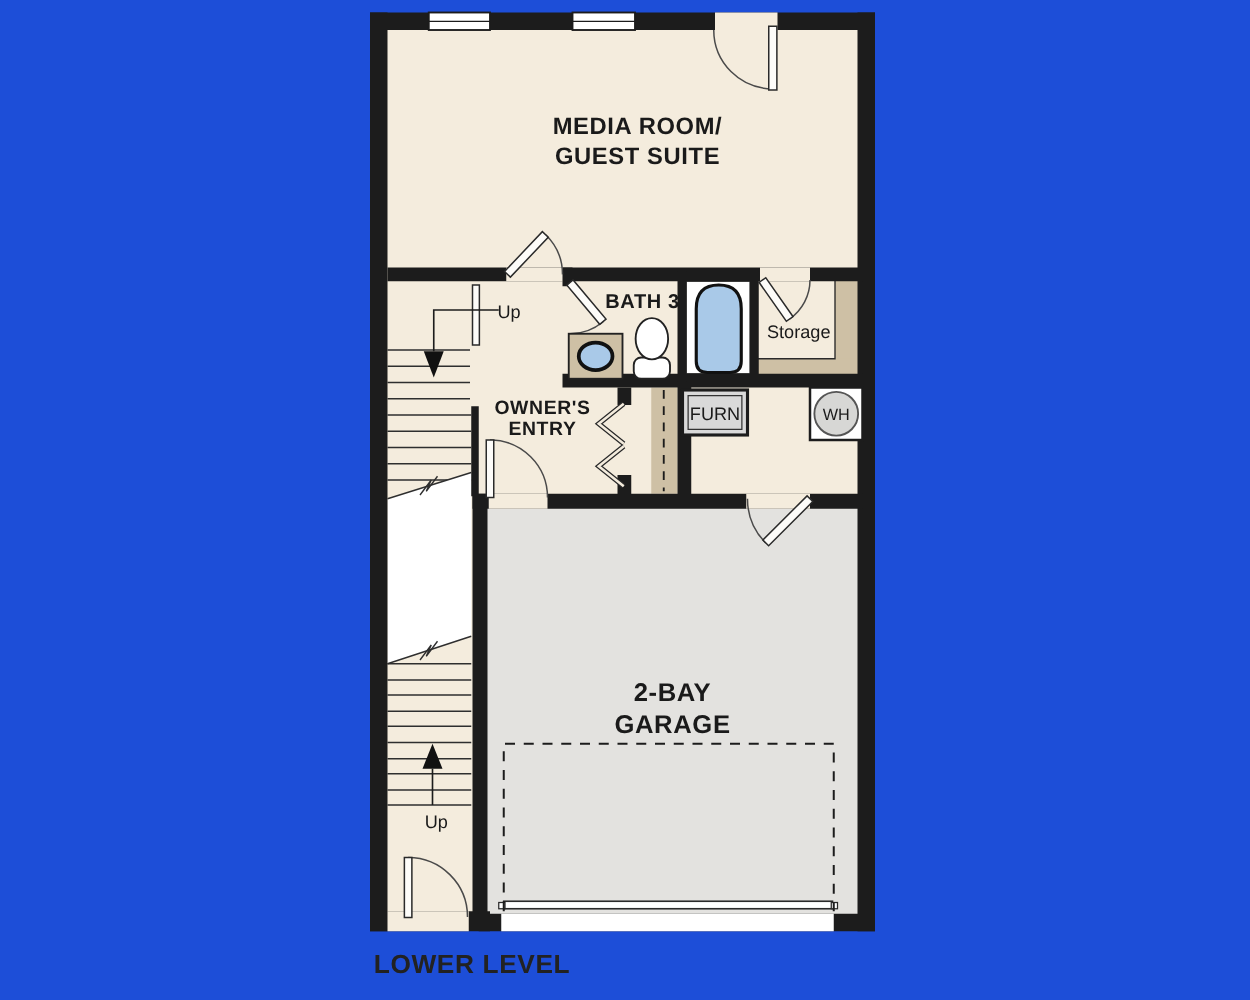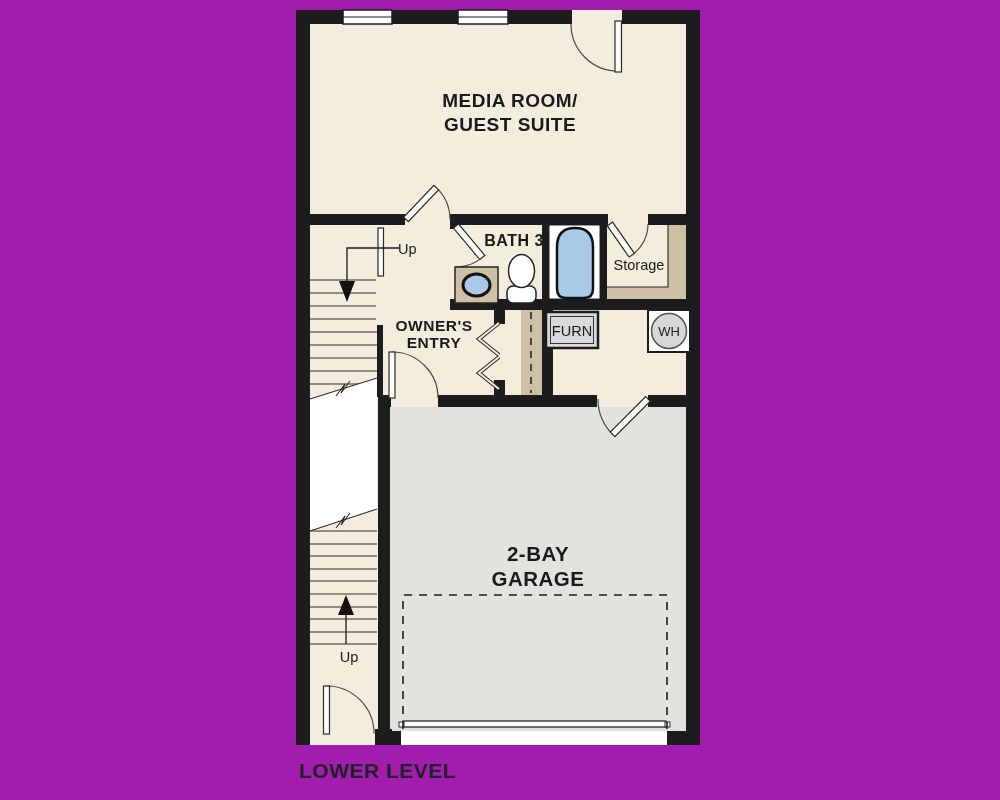--- a/index.html
+++ b/index.html
@@ -5,21 +5,21 @@
   :root{
     --wall:#1c1c1c;
     --cream:#f4ecdd;
     --tan:#cec0a5;
     --gray:#e3e2df;
     --blue:#a9c9e8;
     --equip:#d9d9d9;
     --ink:#1a1a1a;
   }
   html,body{margin:0;padding:0;background:#ffffff;}
-  #stage{position:relative;width:1000px;height:800px;background:#a21caf;overflow:hidden;
+  #stage{position:relative;width:1000px;height:800px;background:#1d4ed8;overflow:hidden;
          font-family:"Liberation Sans", sans-serif;}
   svg{position:absolute;left:0;top:0;}
   .wall{fill:var(--wall);}
   .cream{fill:var(--cream);}
   .gray{fill:var(--gray);}
   .tan{fill:var(--tan);}
   .white{fill:#ffffff;}
   .thin{stroke:#2a2a2a;stroke-width:1.1;fill:none;}
   .arc{stroke:#4a4a4a;stroke-width:1.2;fill:none;}
   .leaf{fill:#fdfcf9;stroke:#2a2a2a;stroke-width:1.2;}

